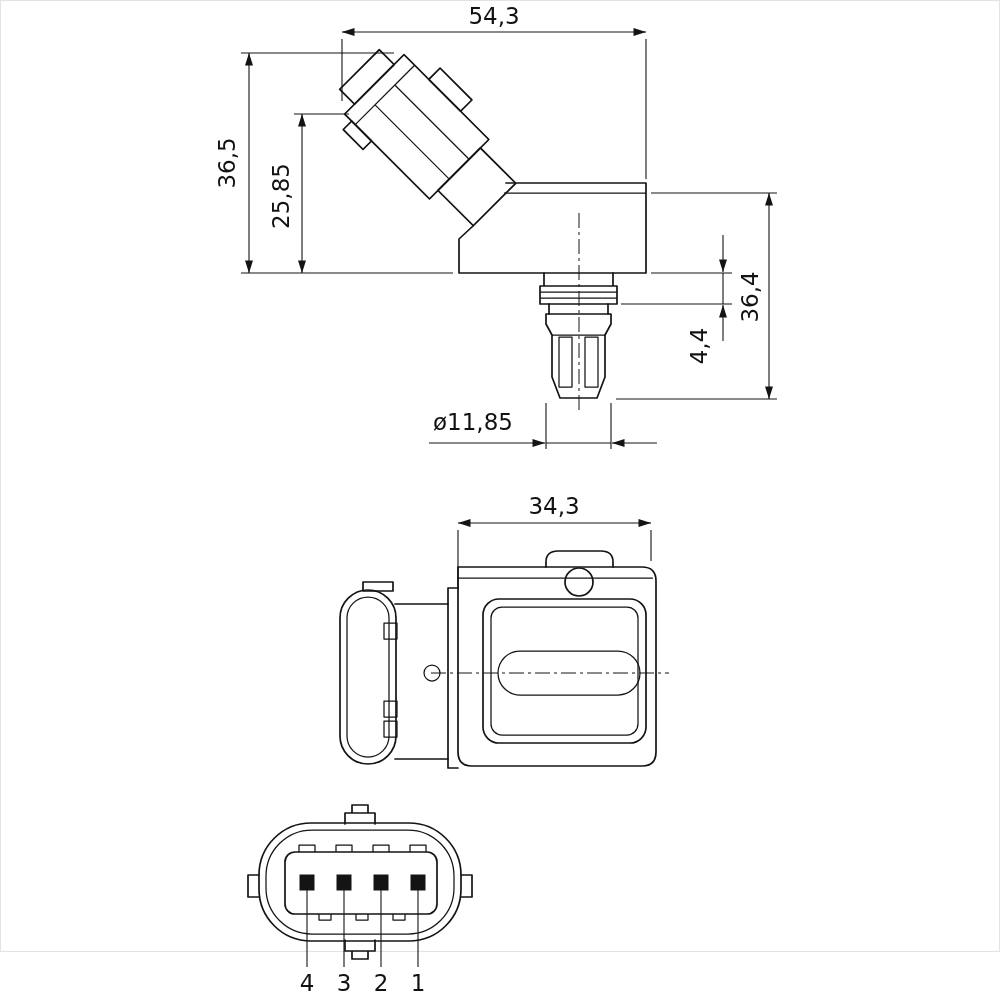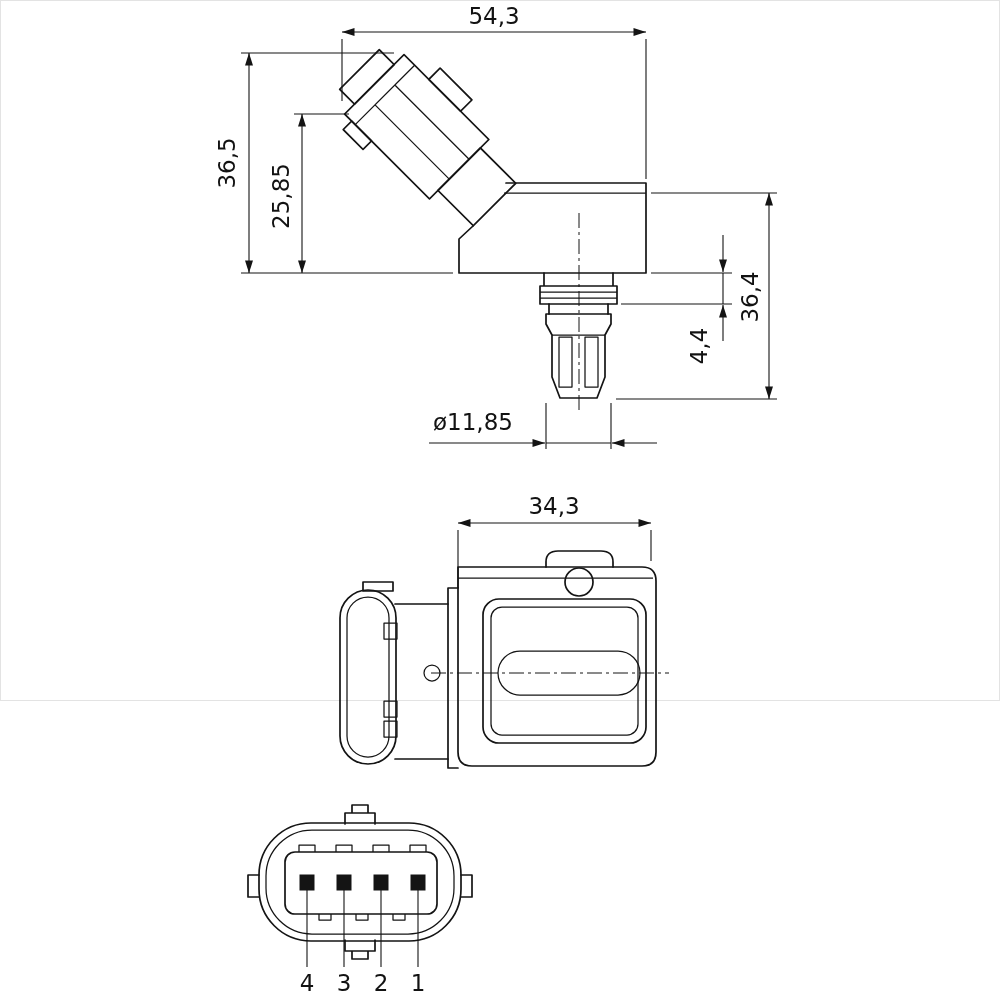--- a/index.html
+++ b/index.html
@@ -1,17 +1,17 @@
 <!DOCTYPE html>
 <html><head>
 <meta charset="utf-8">
 <style>
   html,body { margin:0; padding:0; background:#ffffff; }
   body { width:1000px; height:1000px; font-family:"DejaVu Sans","Liberation Sans",sans-serif; }
-  .canvas { position:relative; width:1000px; height:701px; box-sizing:border-box;
+  .canvas { position:relative; width:1000px; height:952px; box-sizing:border-box;
             border:1px solid #e3e3e3; background:#fff; }
   svg { display:block; }
   svg text { font-family:"DejaVu Sans","Liberation Sans",sans-serif; font-size:23px; fill:#121212; }
   .outline { fill:none; stroke:#141414; stroke-width:1.7; stroke-linejoin:round; stroke-linecap:round; }
   .thin    { fill:none; stroke:#141414; stroke-width:1.25; stroke-linejoin:round; }
   .dim     { fill:none; stroke:#141414; stroke-width:1.1; }
   .cl      { fill:none; stroke:#141414; stroke-width:1; stroke-dasharray:15 4 3 4; }
   .pin     { fill:#141414; stroke:#141414; }
 </style>
 </head>

